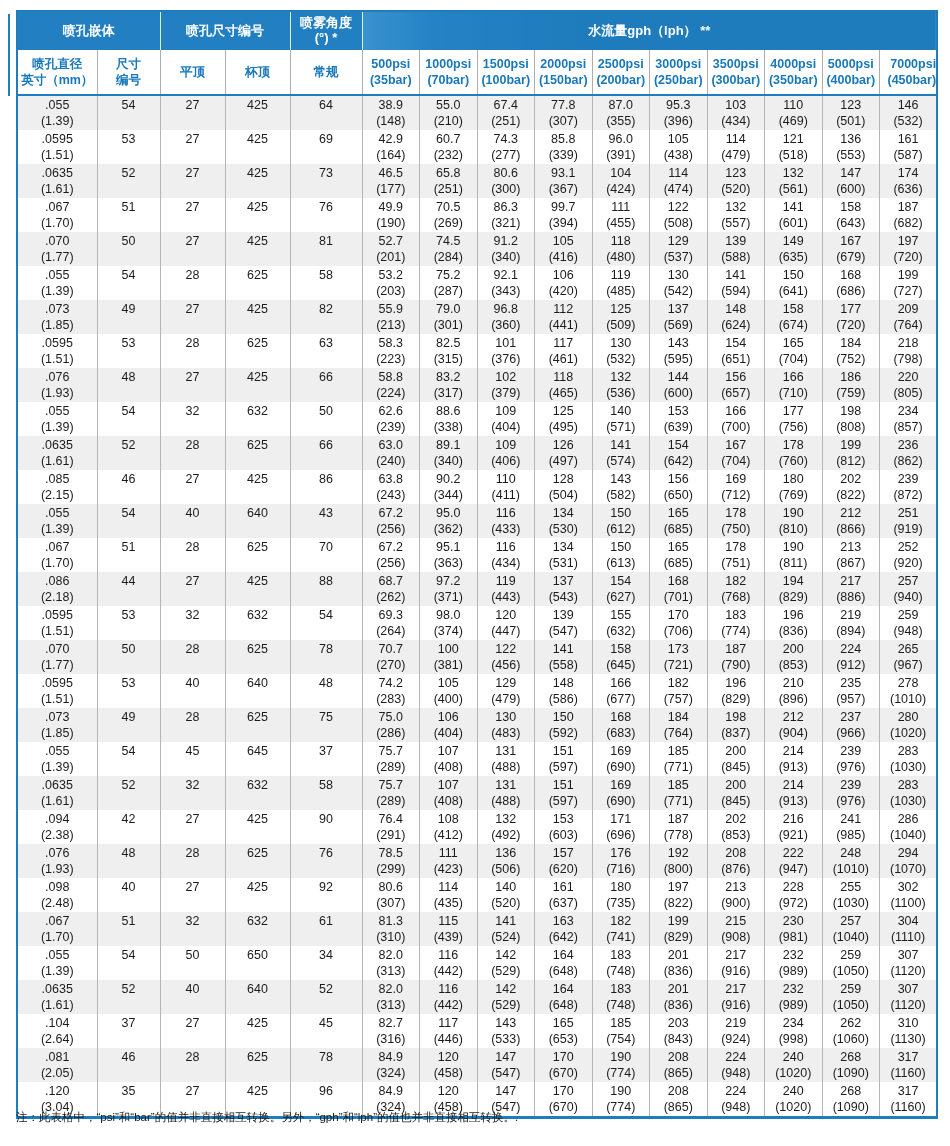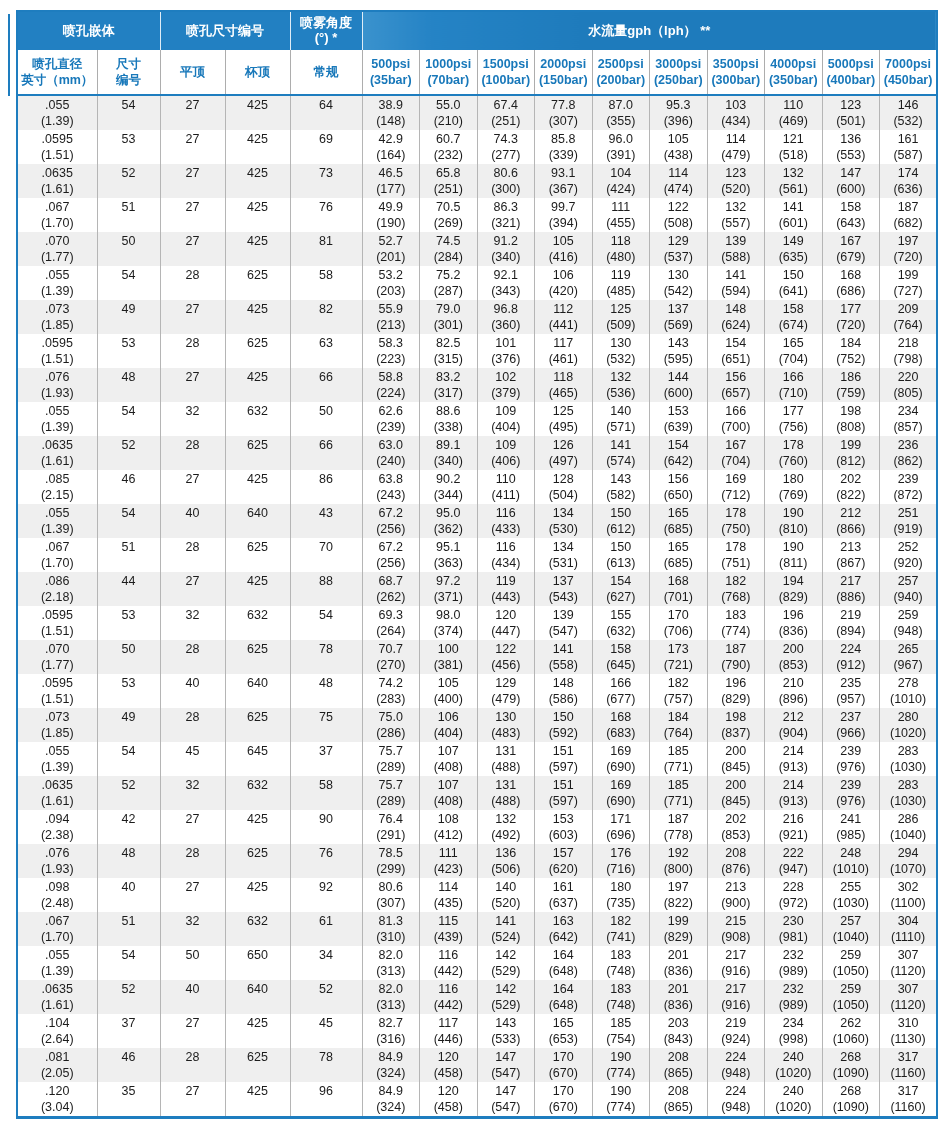--- a/index.html
+++ b/index.html
@@ -10,21 +10,21 @@
   table.flow{position:absolute;left:16px;top:10px;width:920px;border-collapse:collapse;
        table-layout:fixed;border:2px solid #1e7dbf;border-bottom-width:3px;}
   thead tr.grp th{background:#2280c2;color:#ffffff;font-size:13px;font-weight:bold;
        height:38px;text-align:center;vertical-align:middle;line-height:1.15;
        border-right:1px solid rgba(255,255,255,.85);padding:0;}
   thead tr.grp th:last-child{border-right:none;text-align:center;}
   thead tr.grp th.flow-group{background:linear-gradient(90deg,#3a92cd 0%,#2583c5 12%,#1e7bbc 38%,#1e7bbc 100%);}
   thead tr.sub th{background:#ffffff;color:#1878ba;font-size:12.5px;font-weight:bold;
        height:44px;text-align:center;vertical-align:middle;line-height:1.3;
        border-right:1px solid #adadad;border-bottom:2px solid #1e7dbf;padding:0;}
-  thead tr.sub th:last-child{border-right:none;}
+  thead tr.sub th:last-child{border-right:none;text-align:right;}
   tbody td{border-right:1px solid #b5b5b5;font-size:12.5px;line-height:16px;
        text-align:center;vertical-align:top;padding:1px 0 1px;color:#1c1c1c;
        height:32px;white-space:nowrap;}
   tbody td:last-child{border-right:none;}
   tbody tr:nth-child(odd){background:#efefef;}
   tbody tr:nth-child(even){background:#ffffff;}
   .footnotes{position:absolute;left:16px;top:1109px;font-size:11.5px;color:#1a1a1a;
        line-height:1.5;white-space:nowrap;}
 </style>
 </head>
@@ -584,14 +584,15 @@
           <td>208<br>(865)</td>
           <td>224<br>(948)</td>
           <td>240<br>(1020)</td>
           <td>268<br>(1090)</td>
           <td>317<br>(1160)</td>
         </tr>
       </tbody>
   </table>
 
   <div class="footnotes">
+    <div>注：此表格中，“psi”和“bar”的值并非直接相互转换。另外，“gph”和“lph”的值也并非直接相互转换。.</div>
   </div>
 </div>
 
 </body></html>

